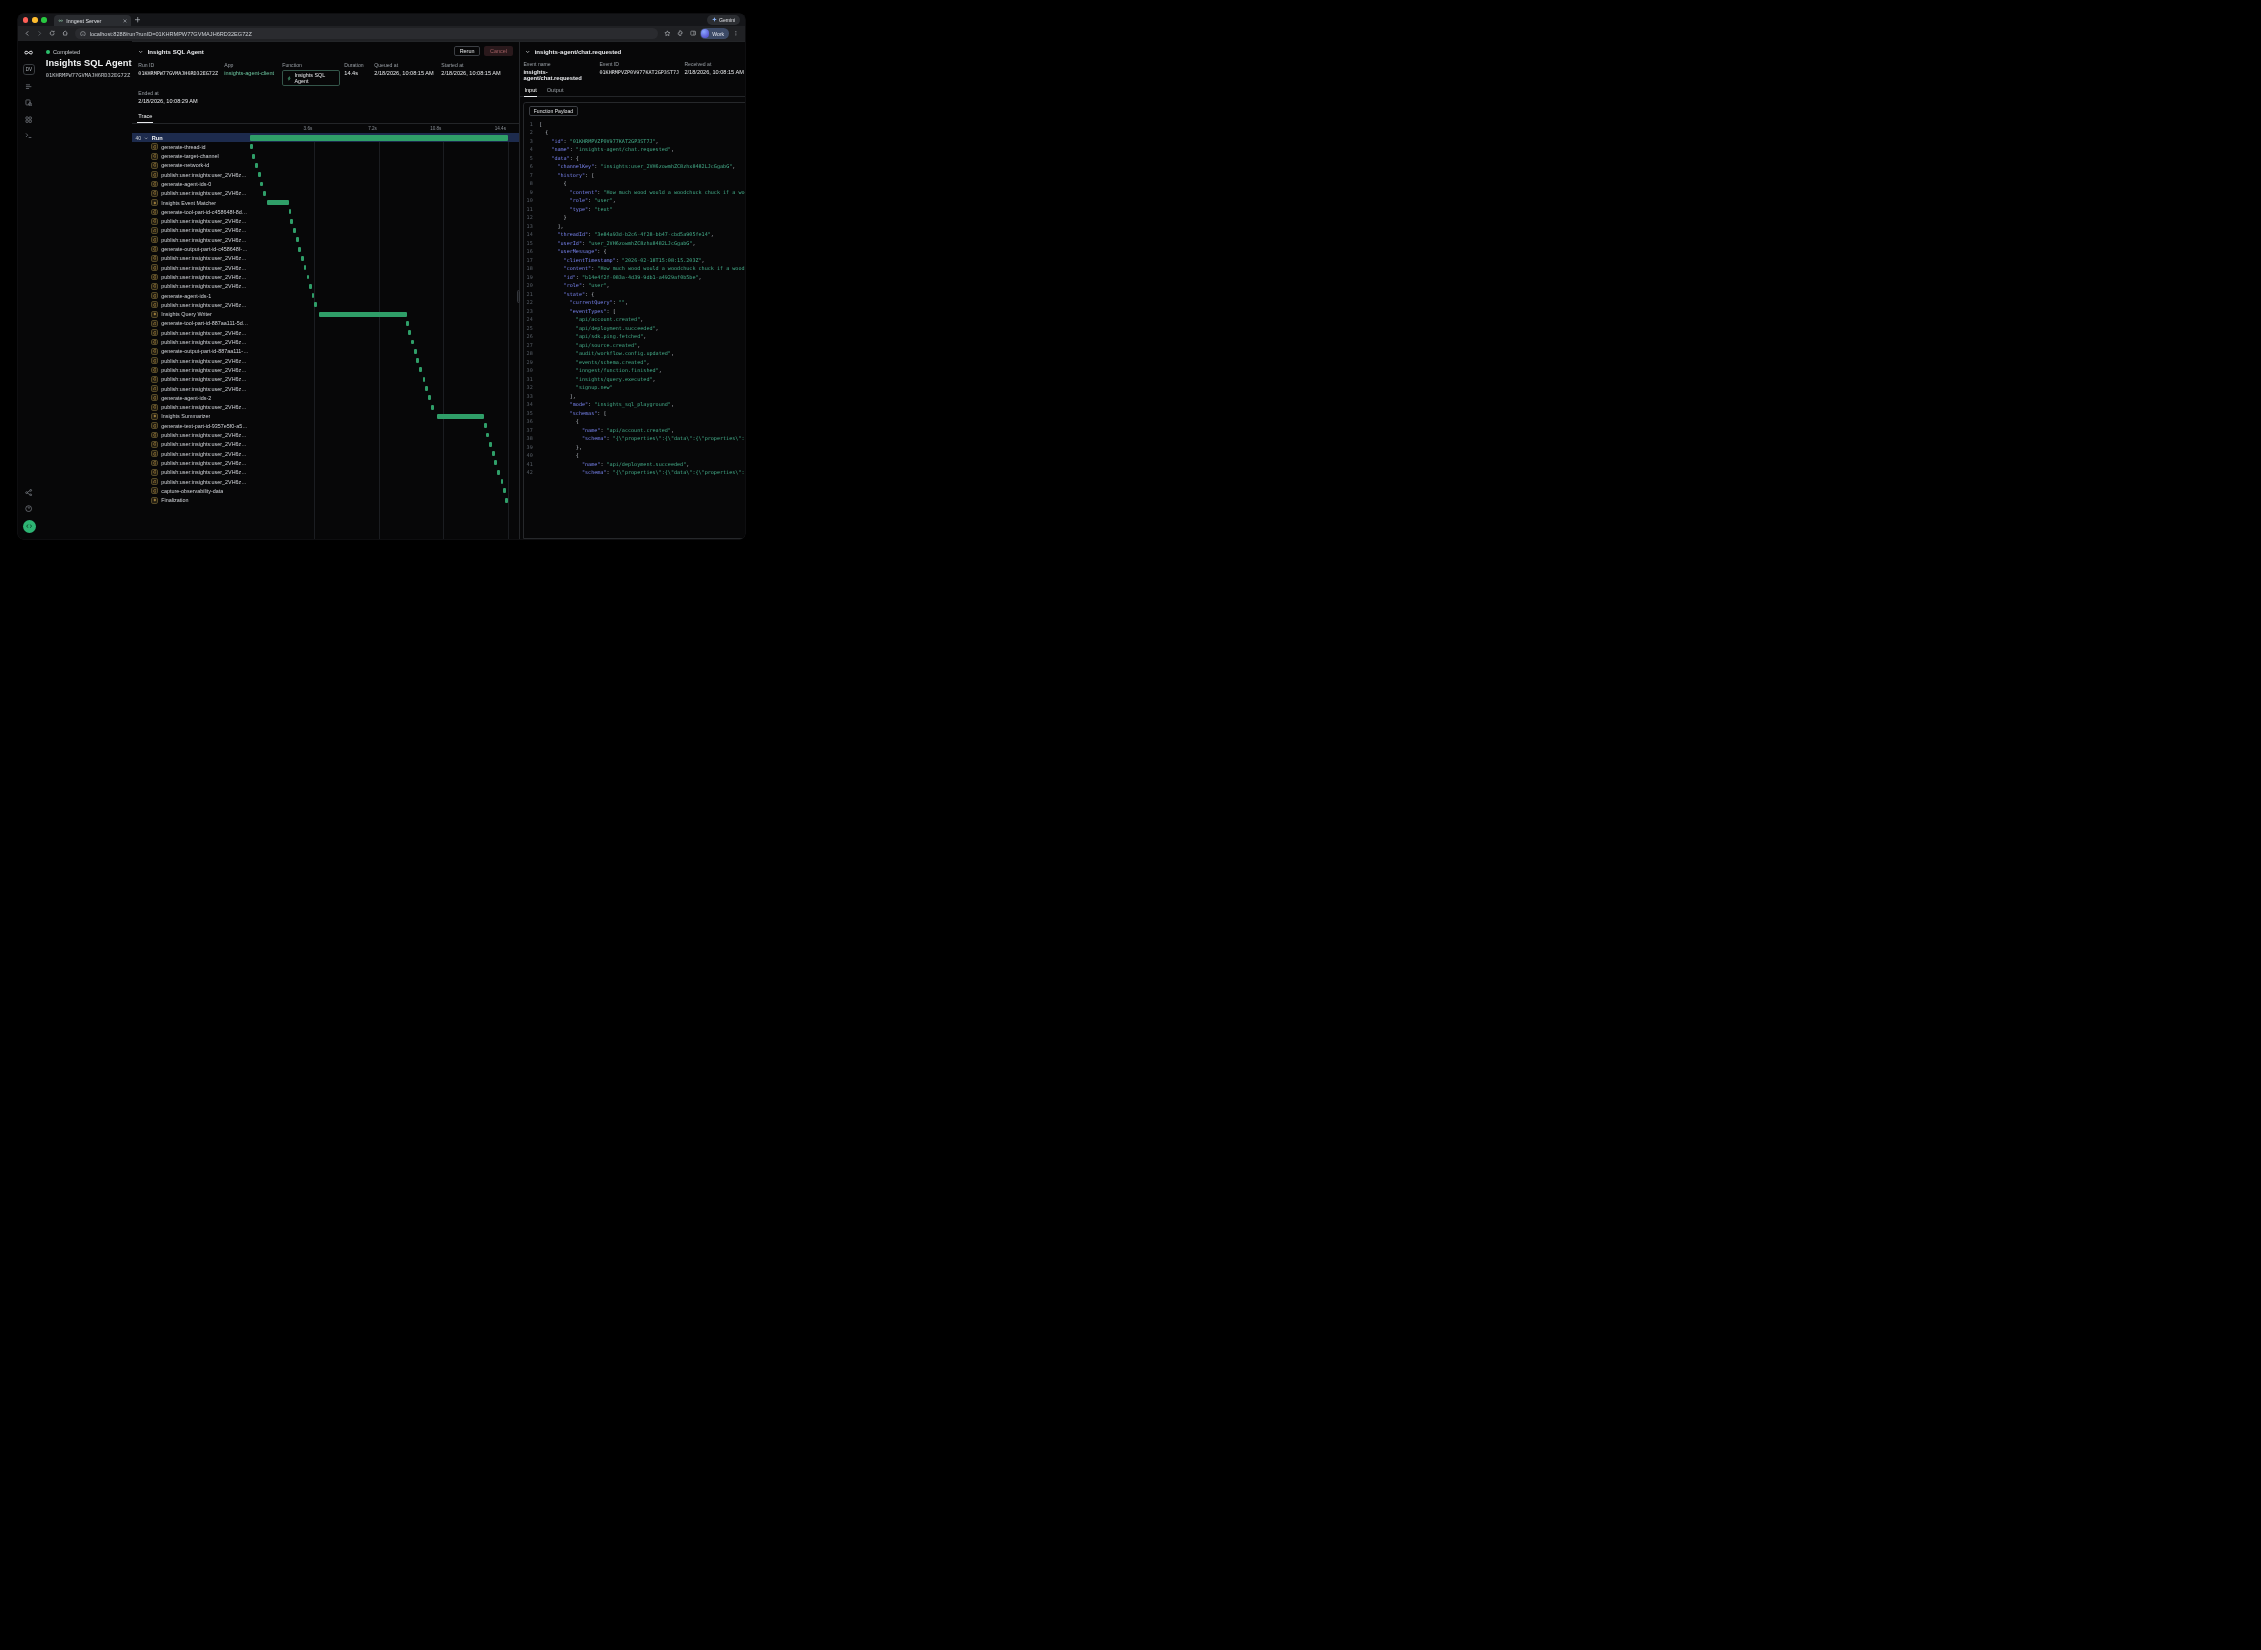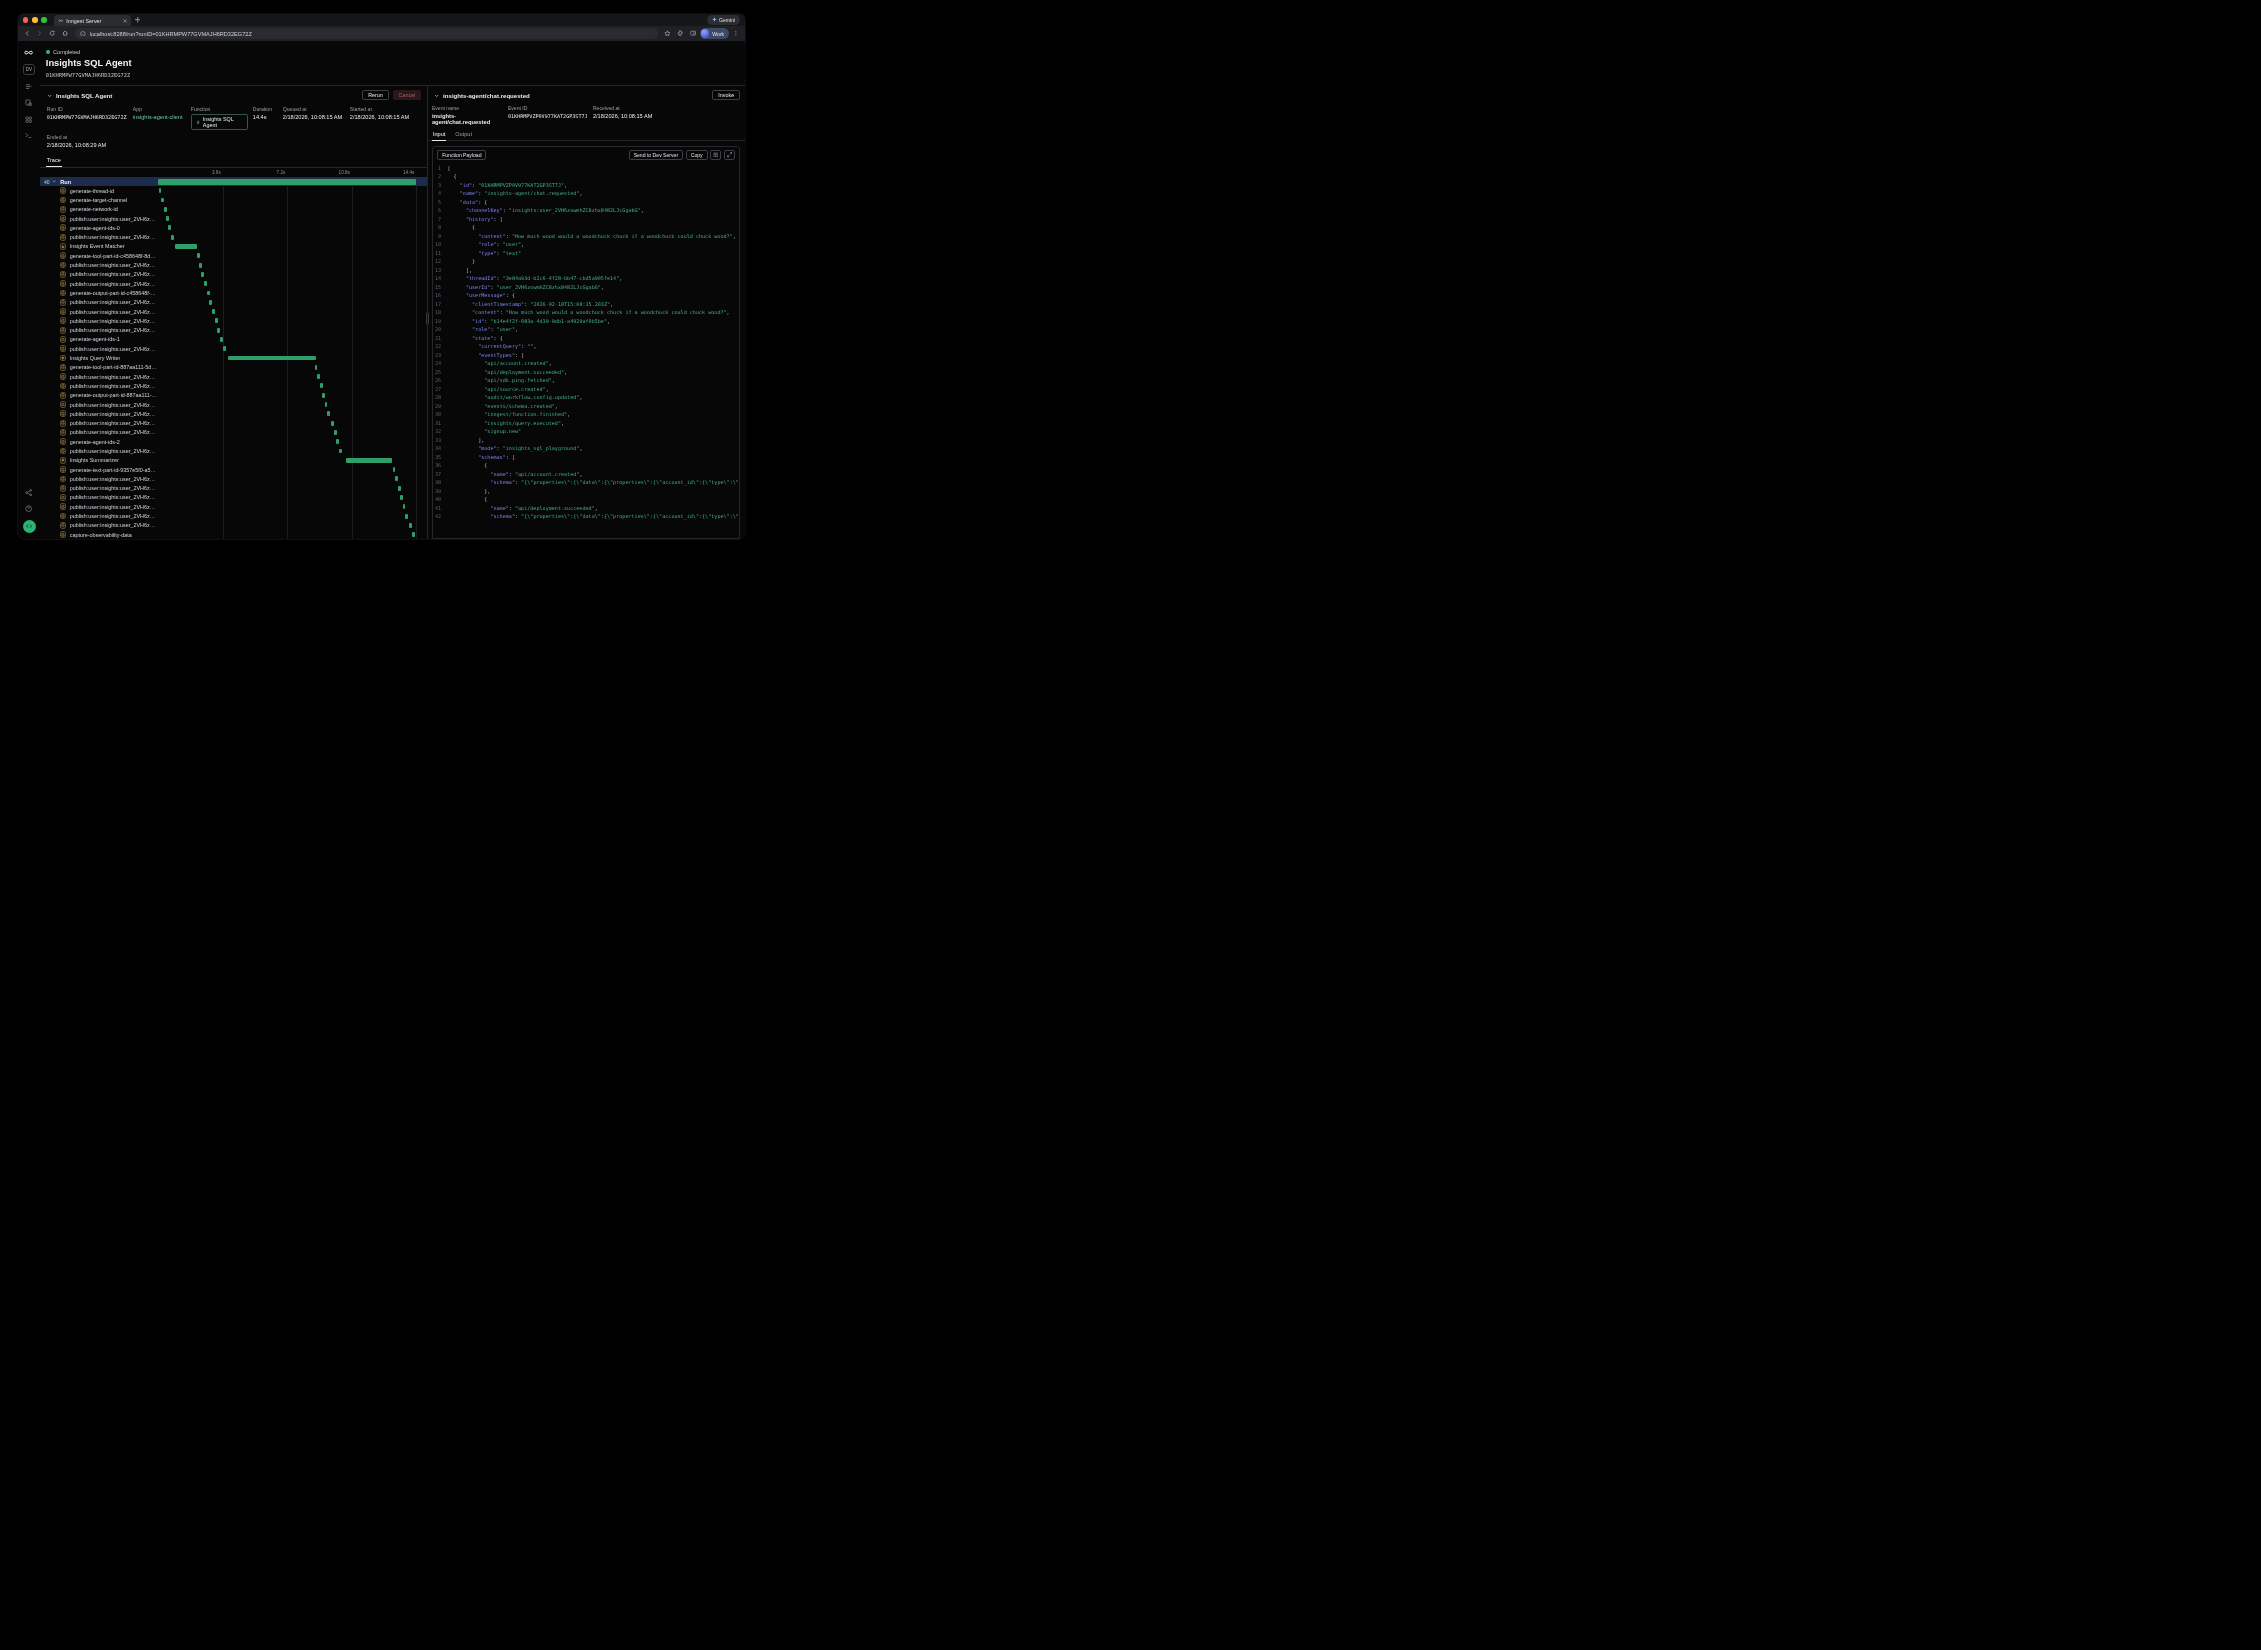--- a/index.html
+++ b/index.html
@@ -26,21 +26,21 @@
   .avatar{width:8.3px;height:8.3px;border-radius:50%;background:radial-gradient(circle at 35% 30%,#8aa7ff,#5b5bd6 70%)}
 
   
   .app{flex:1;display:flex;min-height:0;background:#070708}
   .rail{width:22px;flex:none;display:flex;flex-direction:column;align-items:center;padding:5.8px 0 5.8px;gap:5.8px;color:#9aa0a6}
   .rail .grow{flex:1}
   .dv-badge{width:11.7px;height:11.7px;border-radius:2.9px;border:0.5px solid #3a3d41;display:flex;align-items:center;justify-content:center;font-size:4.6px;color:#aeb4ba}
   .rail-icon{width:10.7px;height:10.7px;display:flex;align-items:center;justify-content:center;color:#8a9097}
   .dev-btn{width:13px;height:13px;border-radius:50%;background:var(--accent-green,#2db473);display:flex;align-items:center;justify-content:center;color:#04170d}
 
-  .main{flex:1;display:flex;flex-direction:column;min-width:0}
+  .main{flex:1;display:flex;min-width:0}
   .page-header{padding:7.8px 0 0 5.8px;flex:none}
   .status-line{display:flex;align-items:center;gap:3.4px;margin-bottom:3.4px}
   .status-dot{width:3.9px;height:3.9px;border-radius:50%;background:var(--status-green,#2cc06c)}
   .status-text{font-size:5.6px;color:#c9cdd2}
   .page-title{font-size:9.3px;font-weight:700;color:#f1f3f4;margin-bottom:3.9px}
   .page-runid{font-family:"DejaVu Sans Mono",monospace;font-size:5.4px;color:#c2c6cb;margin-bottom:6.8px}
 
   .panes{flex:1;display:flex;min-height:0;border-top:0.5px solid #232528}
   .left-pane{width:387px;flex:none;display:flex;flex-direction:column;min-height:0}
   .v-divider{width:0.5px;background:#232528;flex:none;position:relative}

